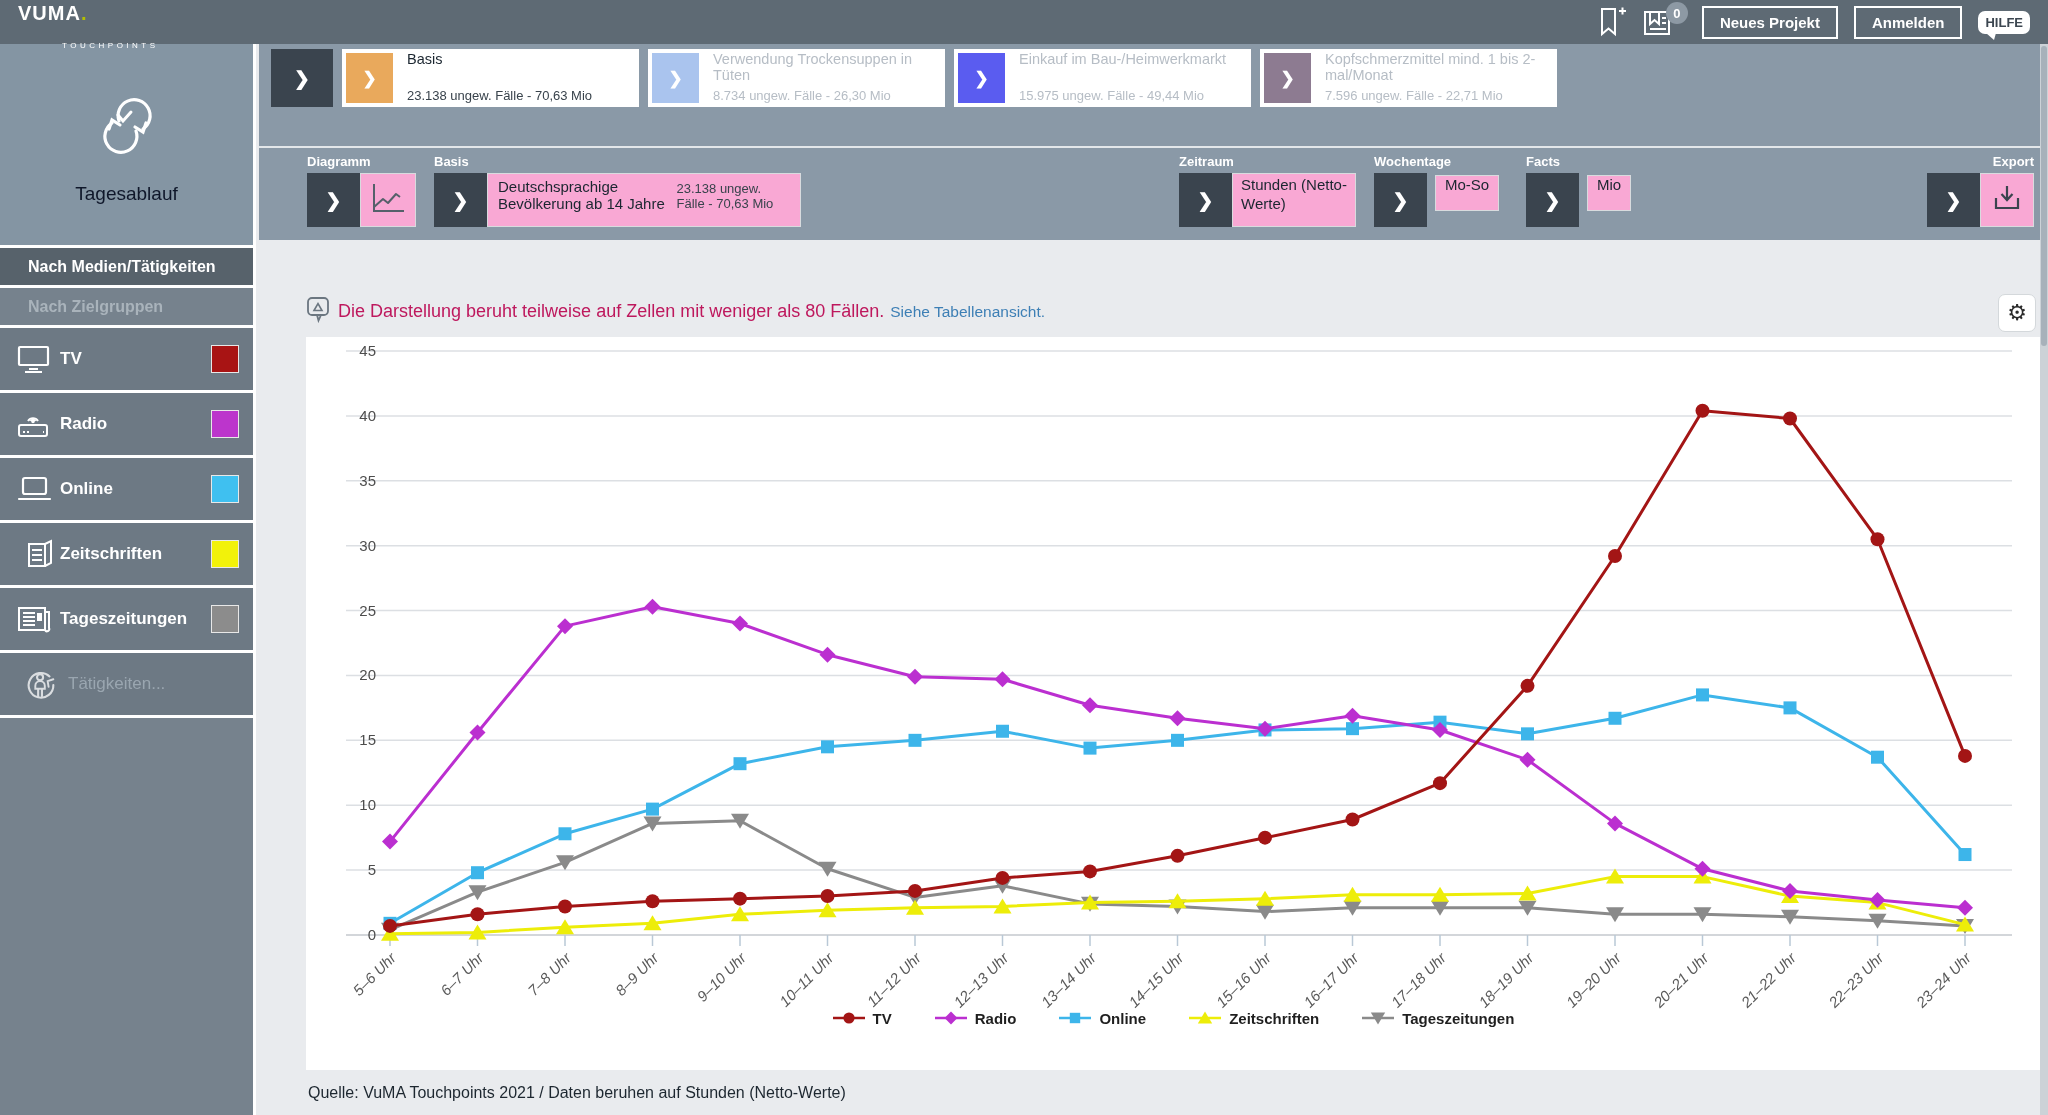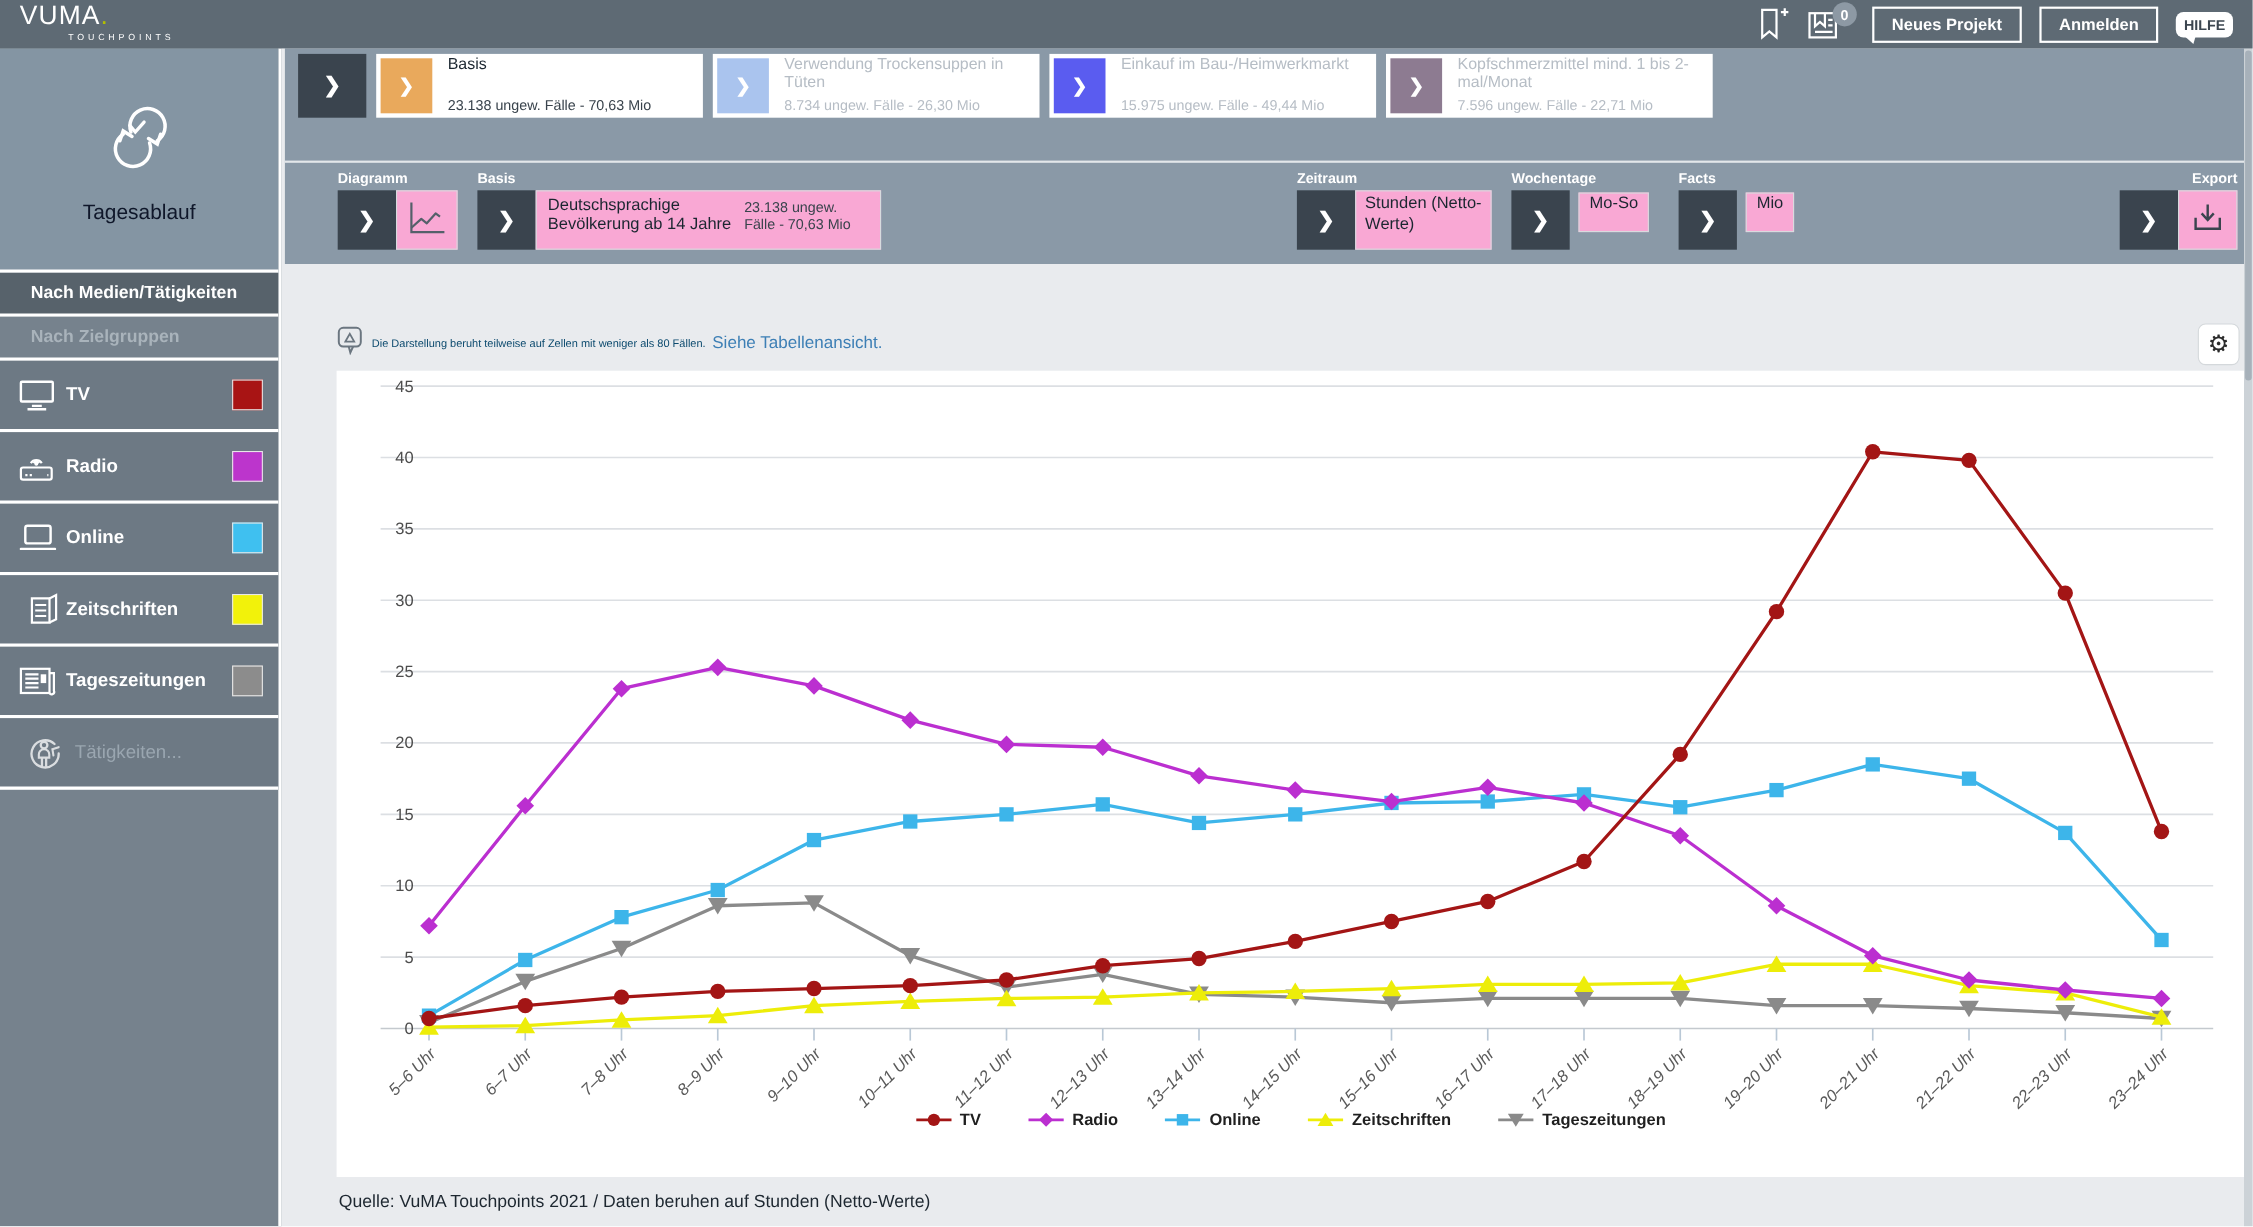--- a/index.html
+++ b/index.html
@@ -2,23 +2,23 @@
 <html><head>
 <meta charset="utf-8">
 <style>
   * { margin:0; padding:0; box-sizing:border-box; }
   body { font-family:"Liberation Sans", sans-serif; }
   .root { position:relative; width:2048px; height:1115px; background:#e9ebee; overflow:hidden; }
 
   
   .header { position:absolute; top:0; left:0; right:0; height:44px; background:#5e6a74; z-index:5; }
   .logo { position:absolute; left:18px; top:3px; color:#fff; line-height:1; }
-  .logo-main { font-size:24px; font-weight:normal; letter-spacing:1px; }
+  .logo-main { font-size:20px; font-weight:bold; letter-spacing:1px; }
   .logo-dot { color:#b3bf00; }
-  .logo-sub { font-size:8px; letter-spacing:3.5px; color:#fff; margin-top:3px; padding-left:44px; }
+  .logo-sub { font-size:8px; letter-spacing:3.5px; color:#fff; margin-top:19px; padding-left:44px; }
   .header-right { position:absolute; right:18px; top:0; height:44px; display:flex; align-items:center; gap:16px; }
   .hdr-icon { display:flex; align-items:center; position:relative; cursor:pointer; }
   .badge { position:absolute; top:-4px; right:-12px; width:22px; height:22px; border-radius:50%; background:#8d99a4; color:#fff; font-size:13px; font-weight:bold; display:flex; align-items:center; justify-content:center; }
   .hdr-btn { border:2px solid #fff; color:#fff; background:transparent; font-size:15px; font-weight:bold; padding:6px 16px; font-family:inherit; cursor:pointer; }
   .hilfe { position:relative; background:#fff; color:#3c4650; font-size:13px; font-weight:bold; padding:4px 7px; border-radius:7px; cursor:pointer; }
   .hilfe:after { content:""; position:absolute; left:8px; bottom:-6px; border-left:8px solid transparent; border-right:2px solid transparent; border-top:7px solid #fff; }
 
   
   .sidebar { position:absolute; top:44px; left:0; width:256px; bottom:0; background:#76828d; border-right:3px solid #fff; }
   .module-tile { height:204px; background:#8495a3; border-bottom:3px solid #fff; display:flex; flex-direction:column; align-items:center; justify-content:center; gap:12px; color:#0f172a; cursor:pointer; }
@@ -55,21 +55,21 @@
   .basis-title { font-size:15px; color:#1b2630; }
   .basis-sub { font-size:13px; color:#39434c; margin-top:3px; }
   .zeitraum-box { width:124px; height:54px; padding:2px 8px; font-size:15px; color:#1b2630; line-height:1.25; cursor:pointer; }
   .mini-box { height:36px; padding:0 9px; font-size:15px; color:#1b2630; margin-top:2px; justify-content:center; cursor:pointer; }
   .ctrl-chevron { width:53px; height:54px; }
   .export-group { right:6px; text-align:right; }
   .export-box { width:54px; height:54px; align-items:center; cursor:pointer; }
 
   
   .notice-row { position:absolute; left:306px; top:296px; right:60px; display:flex; align-items:center; gap:6px; }
-  .notice-text { font-size:10px; color:#0c4a6e; }
+  .notice-text { font-size:18px; color:#be185d; }
   .notice-link { font-size:15.5px; color:#3d7fb5; cursor:pointer; }
   .gear-btn { position:absolute; right:12px; top:294px; width:38px; height:38px; background:#fff; border:1px solid #d4d8db; border-radius:7px; display:flex; align-items:center; justify-content:center; font-size:22px; color:#2b2b2b; cursor:pointer; }
   .chart-panel { position:absolute; left:306px; top:337px; width:1734px; height:733px; background:#fff; }
   .chart-legend { position:absolute; left:0; right:0; top:672px; display:flex; justify-content:center; gap:42px; }
   .legend-item { display:flex; align-items:center; gap:7px; font-size:15px; font-weight:bold; color:#1f1f1f; cursor:pointer; }
   .source-line { position:absolute; left:308px; top:1084px; font-size:16px; color:#1d2730; }
 
   .scrollbar { position:absolute; right:0; top:0; bottom:0; width:8px; background:#ccd2d7; }
   .scroll-thumb { position:absolute; right:1px; top:46px; width:6px; height:300px; border-radius:3px; background:#a7b1ba; }
 </style>

